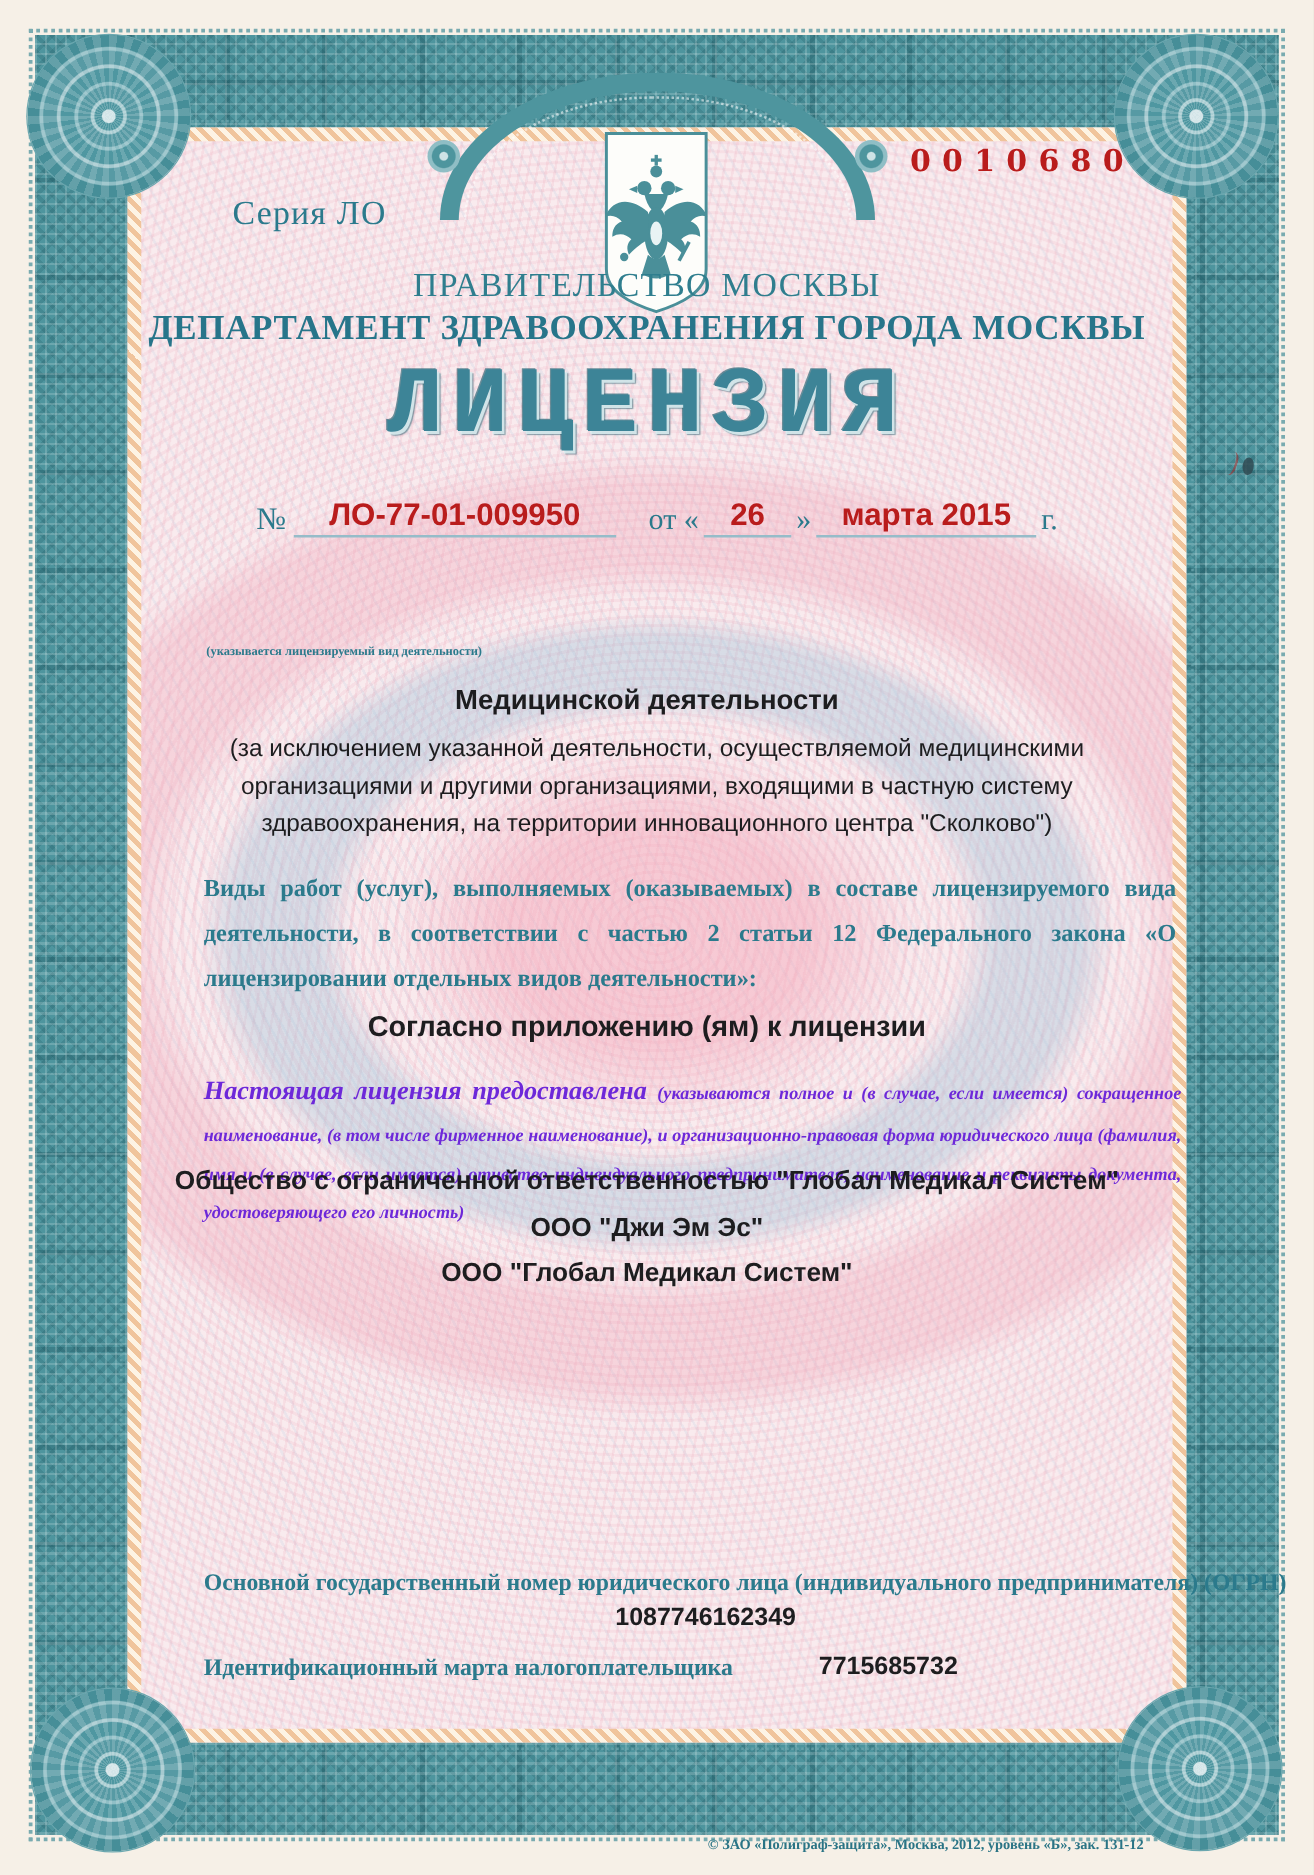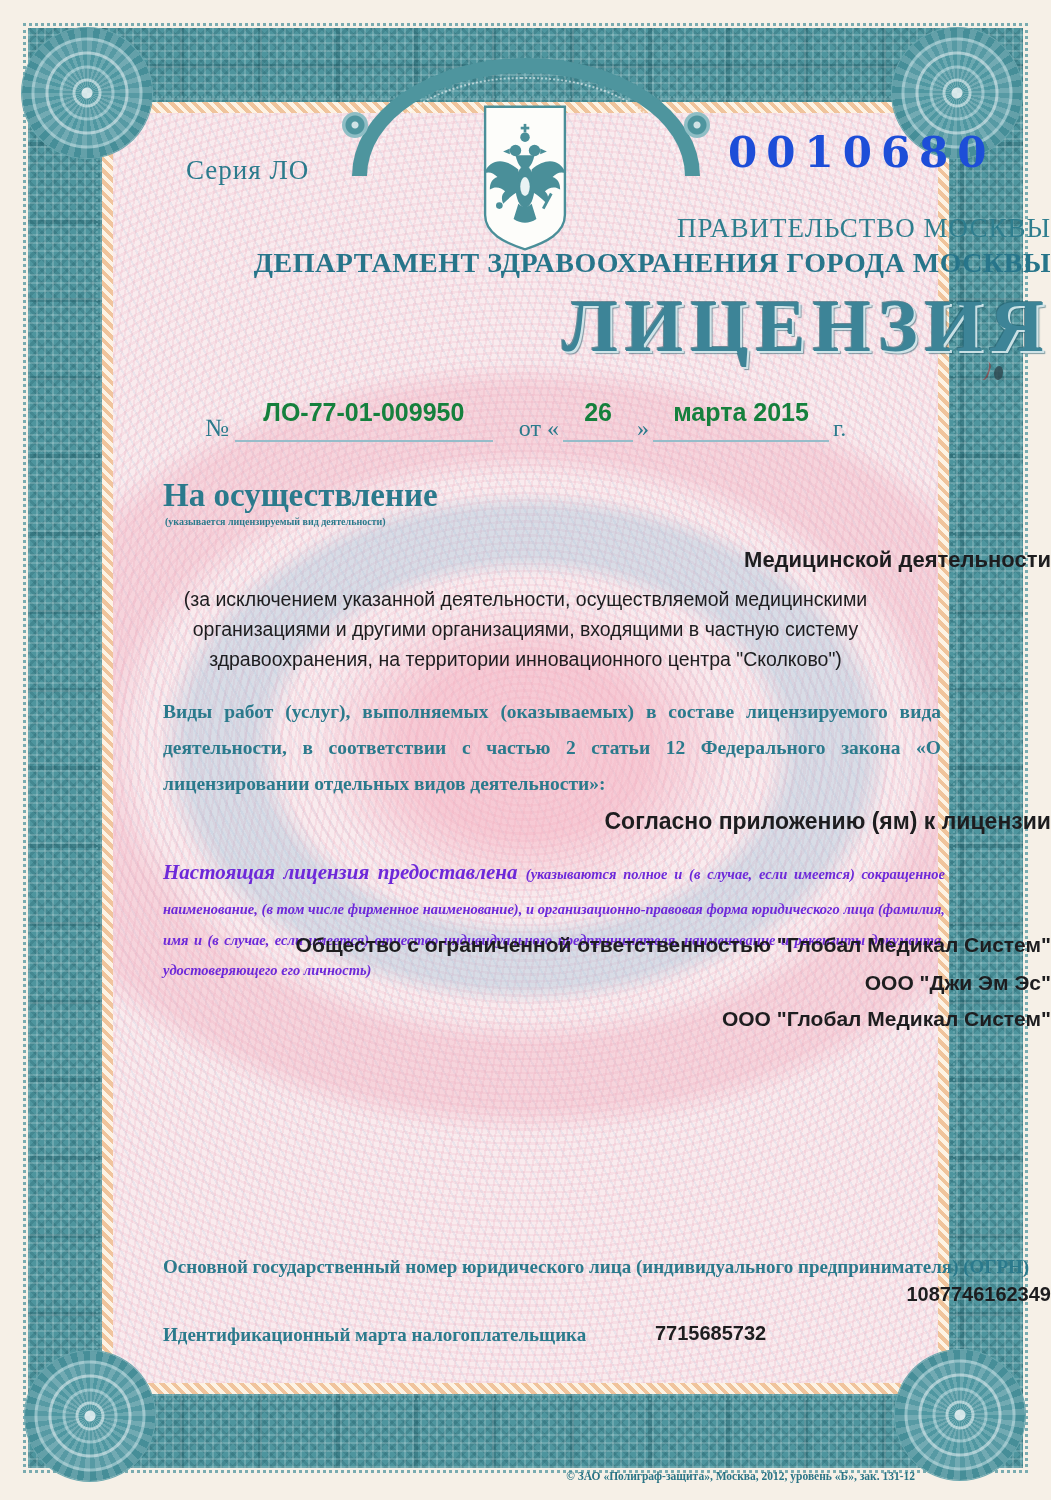--- a/index.html
+++ b/index.html
@@ -67,37 +67,37 @@
   
   .pen-mark{position:absolute;left:976px;top:360px;width:12px;height:20px;
     border-right:2px solid rgba(170,40,40,.55);transform:rotate(18deg);border-radius:40%;}
   .ink-blot{position:absolute;left:994px;top:366px;width:9px;height:14px;
     background:#2f4a52;border-radius:60% 40% 55% 45%;opacity:.85;}
   
   .t{position:absolute;}
   .teal{color:#2b7a8c;}
   .serif{font-family:"Liberation Serif",serif;}
   .sans{font-family:Liberation Sans, sans-serif;}
-  .center{left:0;right:0;text-align:right;}
+  .center{left:0;right:16px;text-align:center;}
   .series{left:186px;top:155px;font-size:27px;letter-spacing:1px;}
-  .serial{left:728px;top:128px;font-size:42px;letter-spacing:9px;color:#1d4ed8;
+  .serial{left:728px;top:114px;font-size:24px;letter-spacing:9px;color:#b91c1c;
     font-weight:600;font-family:"DejaVu Serif",serif;}
   .gov{top:213px;font-size:27px;letter-spacing:1px;color:#2f7e8e;}
   .dept{top:247px;font-size:28px;font-weight:bold;letter-spacing:.5px;color:#27758a;}
   .title{top:283px;font-size:75px;font-weight:bold;letter-spacing:7px;
-    font-family:Liberation Serif, serif;color:#3d8497;
+    font-family:Liberation Mono, monospace;color:#3d8497;
     text-shadow:2px 2px 0 rgba(217,236,239,.9),3px 3px 1px rgba(35,90,105,.55),-1px -1px 0 rgba(31,93,109,.65);}
   
   .numrow{position:absolute;left:205px;top:398px;width:650px;display:flex;
     align-items:flex-end;font-size:24px;}
   .numrow .lbl{color:#2b7a8c;font-size:25px;margin:0 6px 0 0;}
   .numrow .g{margin:0 4px;}
   .fill{display:inline-block;border-bottom:2px solid #96bcc9;text-align:center;
-    font-family:"Liberation Sans",sans-serif;font-weight:bold;color:#15803d;
-    padding-bottom:13px;}
+    font-family:"Liberation Sans",sans-serif;font-weight:bold;color:#b91c1c;
+    padding-bottom:1px;}
   .fill.num{width:258px;font-size:25px;}
   .fill.day{width:70px;font-size:25px;}
   .fill.month{width:176px;font-size:25px;}
   .act-head{left:163px;top:477px;font-size:33px;font-weight:bold;color:#2b7a8c;}
   .act-note{left:165px;top:516px;font-size:10px;font-weight:bold;color:#2b7a8c;text-align:right;}
   .act-type{top:547px;font-size:22px;font-weight:bold;color:#1d1d1f;}
   .act-exc{top:584px;left:120px;right:120px;text-align:center;font-size:19.5px;
     line-height:1.55;color:#1d1d1f;}
   .works{left:163px;top:694px;width:778px;font-size:19.5px;font-weight:bold;
     color:#2b7a8c;text-align:justify;line-height:1.85;}
@@ -170,21 +170,20 @@
   <div class="numrow serif">
     <span class="lbl">№</span>
     <span class="fill num">ЛО-77-01-009950</span>
     <span class="g teal" style="margin-left:26px">от «</span>
     <span class="fill day">26</span>
     <span class="g teal">»</span>
     <span class="fill month">марта 2015</span>
     <span class="g teal">г.</span>
   </div>
 
-  <div class="t serif act-head">На осуществление</div>
   <div class="t serif act-note">(указывается лицензируемый вид деятельности)</div>
   <div class="t sans center act-type">Медицинской деятельности</div>
   <div class="t sans act-exc">(за исключением указанной деятельности, осуществляемой медицинскими организациями и другими организациями, входящими в частную систему здравоохранения, на территории инновационного центра "Сколково")</div>
 
   <div class="t serif works">Виды работ (услуг), выполняемых (оказываемых) в составе лицензируемого вида деятельности, в соответствии с частью 2 статьи 12 Федерального закона «О лицензировании отдельных видов деятельности»:</div>
   <div class="t sans center works-val">Согласно приложению (ям) к лицензии</div>
 
   <div class="t serif grantee">
     <span class="lead">Настоящая лицензия предоставлена </span><span>(указываются полное и (в случае, если имеется) сокращенное наименование, (в том числе фирменное наименование), и организационно-правовая форма юридического лица (фамилия, имя и (в случае, если имеется) отчество индивидуального предпринимателя, наименование и реквизиты документа, удостоверяющего его личность)</span>
   </div>

